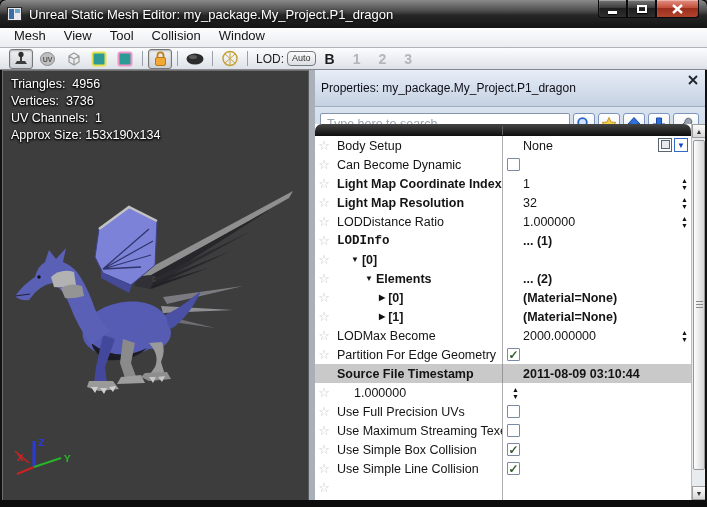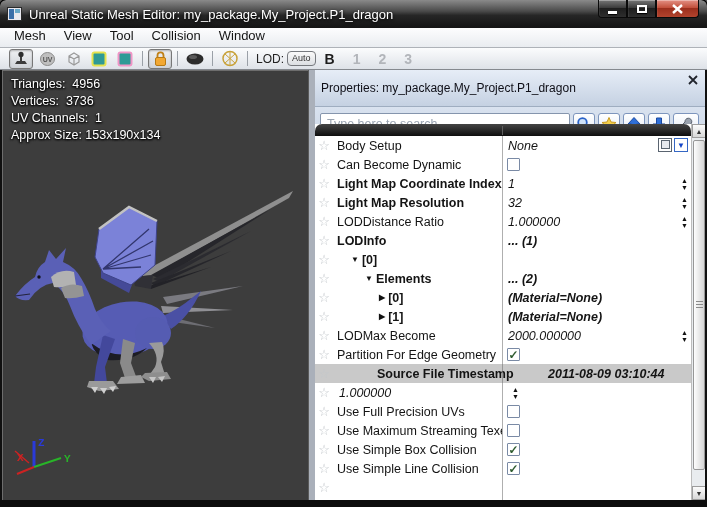--- a/index.html
+++ b/index.html
@@ -88,21 +88,21 @@
 
   .prow { display:flex; height:19px; align-items:center; font-size:12.5px; color:#141414; background:#fff; }
   .prow.hl { background:#c9c9c9; }
   .star { width:18px; text-align:center; color:#c3c7cb; font-size:13px; flex:none; }
   .pname { width:169px; flex:none; white-space:nowrap; overflow:hidden; display:flex; align-items:center; }
   .pname.b { font-weight:bold; }
   .tri { font-size:8px; margin-right:3px; color:#111; }
   .pval { width:189px; flex:none; position:relative; display:flex; align-items:center;
     padding-left:5px; white-space:nowrap; overflow:hidden; height:100%; }
   .pval.b { font-weight:bold; }
-  .vtext { margin-left:1px;font-style:italic; }
+  .vtext { margin-left:16px; }
   .cb { width:13px; height:13px; border:1px solid #7a8aa5; background:#fff; border-radius:1px;
     display:inline-flex; align-items:center; justify-content:center; flex:none; }
   .cb.on::after { content:"✓"; font-size:12px; font-weight:bold; color:#2f5c2f; line-height:1; }
   .spin { position:absolute; right:3px; top:50%; transform:translateY(-50%); display:flex;
     flex-direction:column; align-items:center; font-size:7px; line-height:7px; color:#111; }
   .picker { position:absolute; right:3px; top:2px; display:flex; }
   .pk-sq { width:14px; height:14px; border:1px solid #5a6470; background:#fff; position:relative; margin-right:2px; }
   .pk-sq::after { content:""; position:absolute; left:2px; bottom:2px; width:7px; height:7px;
     border:1px solid #5a6470; background:#e6e9ee; }
   .pk-dd { width:14px; height:14px; border:1px solid #3567c4; background:#fff; display:flex;
@@ -373,21 +373,21 @@
               <span class="pval">
                 <span class="vtext">1.000000</span>
                 <span class="spin">
                   <span>▲</span>
                   <span>▼</span>
                 </span>
               </span>
             </div>
             <div class="prow">
               <span class="star">☆</span>
-              <span class="pname b" style="padding-left: 4px;">
+              <span class="pname b" style="padding-left: 4px; font-family: Liberation Mono, monospace;">
                 <span>LODInfo</span>
               </span>
               <span class="pval b">
                 <span class="vtext">... (1)</span>
               </span>
             </div>
             <div class="prow">
               <span class="star">☆</span>
               <span class="pname b" style="padding-left: 18px;">
                 <span class="tri">▼</span>
@@ -442,21 +442,21 @@
               <span class="star">☆</span>
               <span class="pname" style="padding-left: 4px;">
                 <span>Partition For Edge Geometry</span>
               </span>
               <span class="pval">
                 <span class="cb on"></span>
               </span>
             </div>
             <div class="prow hl">
               <span class="star">☆</span>
-              <span class="pname b" style="padding-left: 4px; margin-left: 40px;">
+              <span class="pname b" style="padding-left: 4px;">
                 <span>Source File Timestamp</span>
               </span>
               <span class="pval b">
                 <span class="vtext">2011-08-09 03:10:44</span>
               </span>
             </div>
             <div class="prow">
               <span class="star">☆</span>
               <span class="pval">
                 <span class="vtext">1.000000</span>

